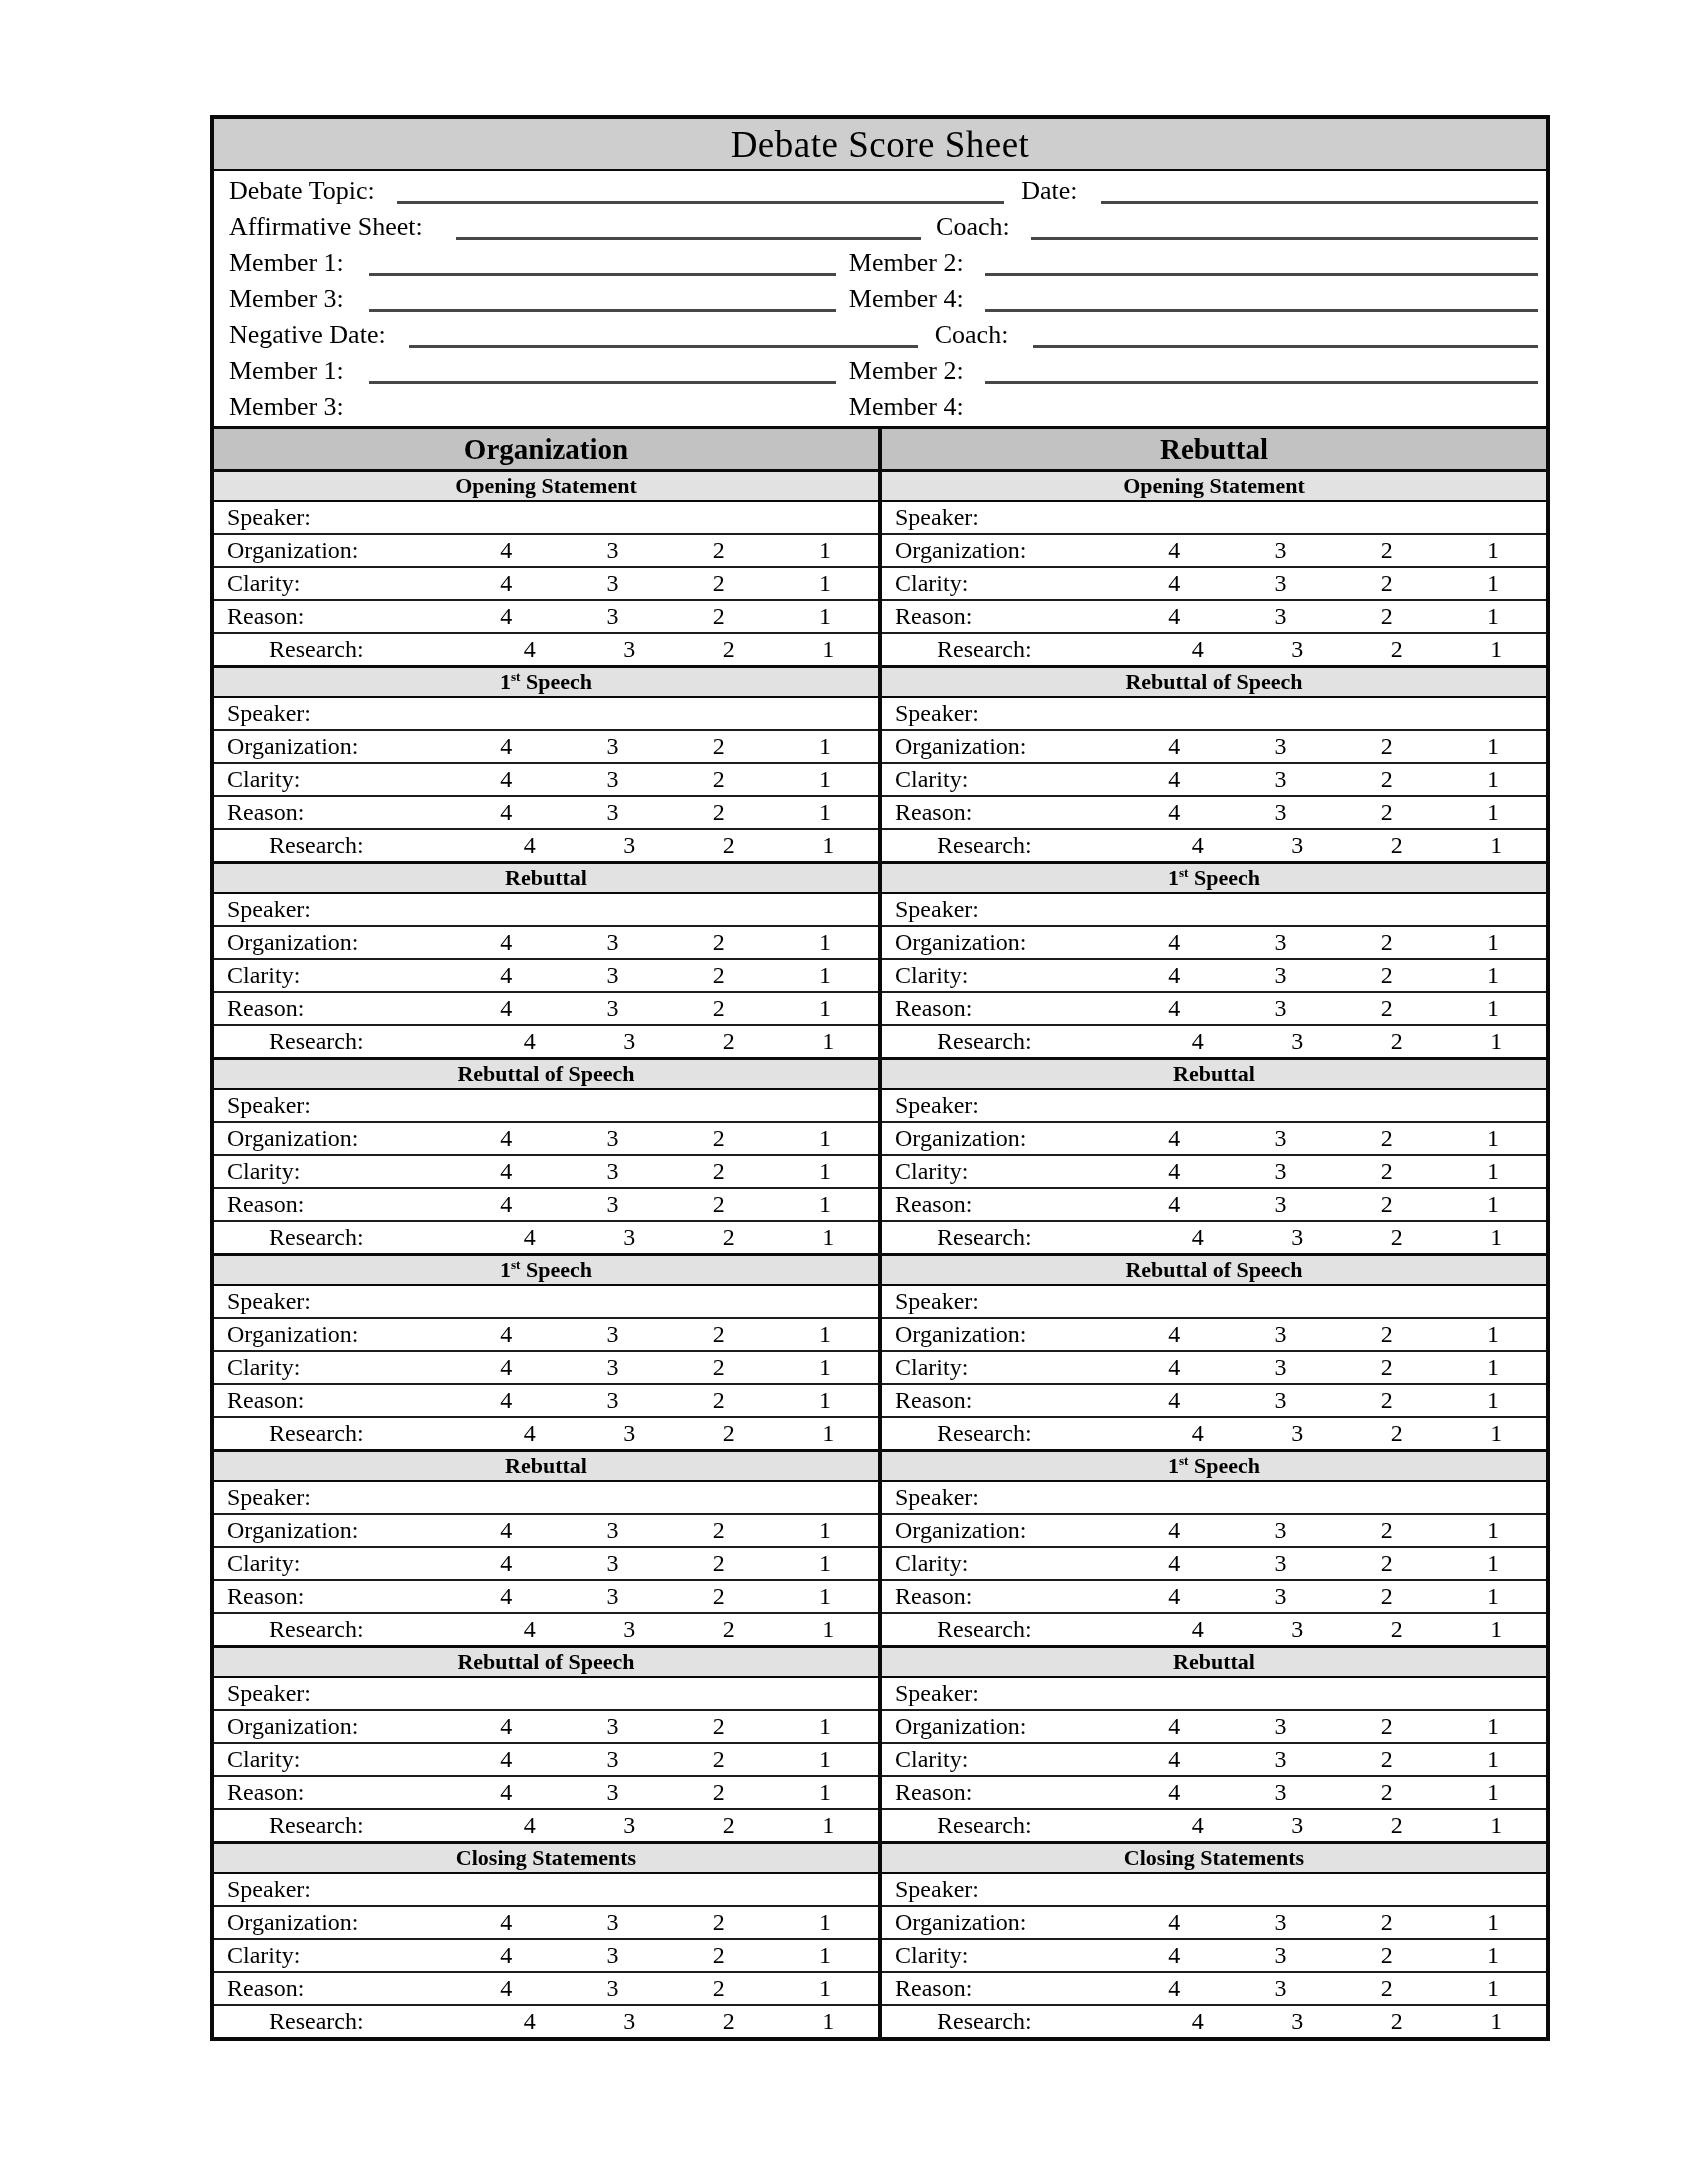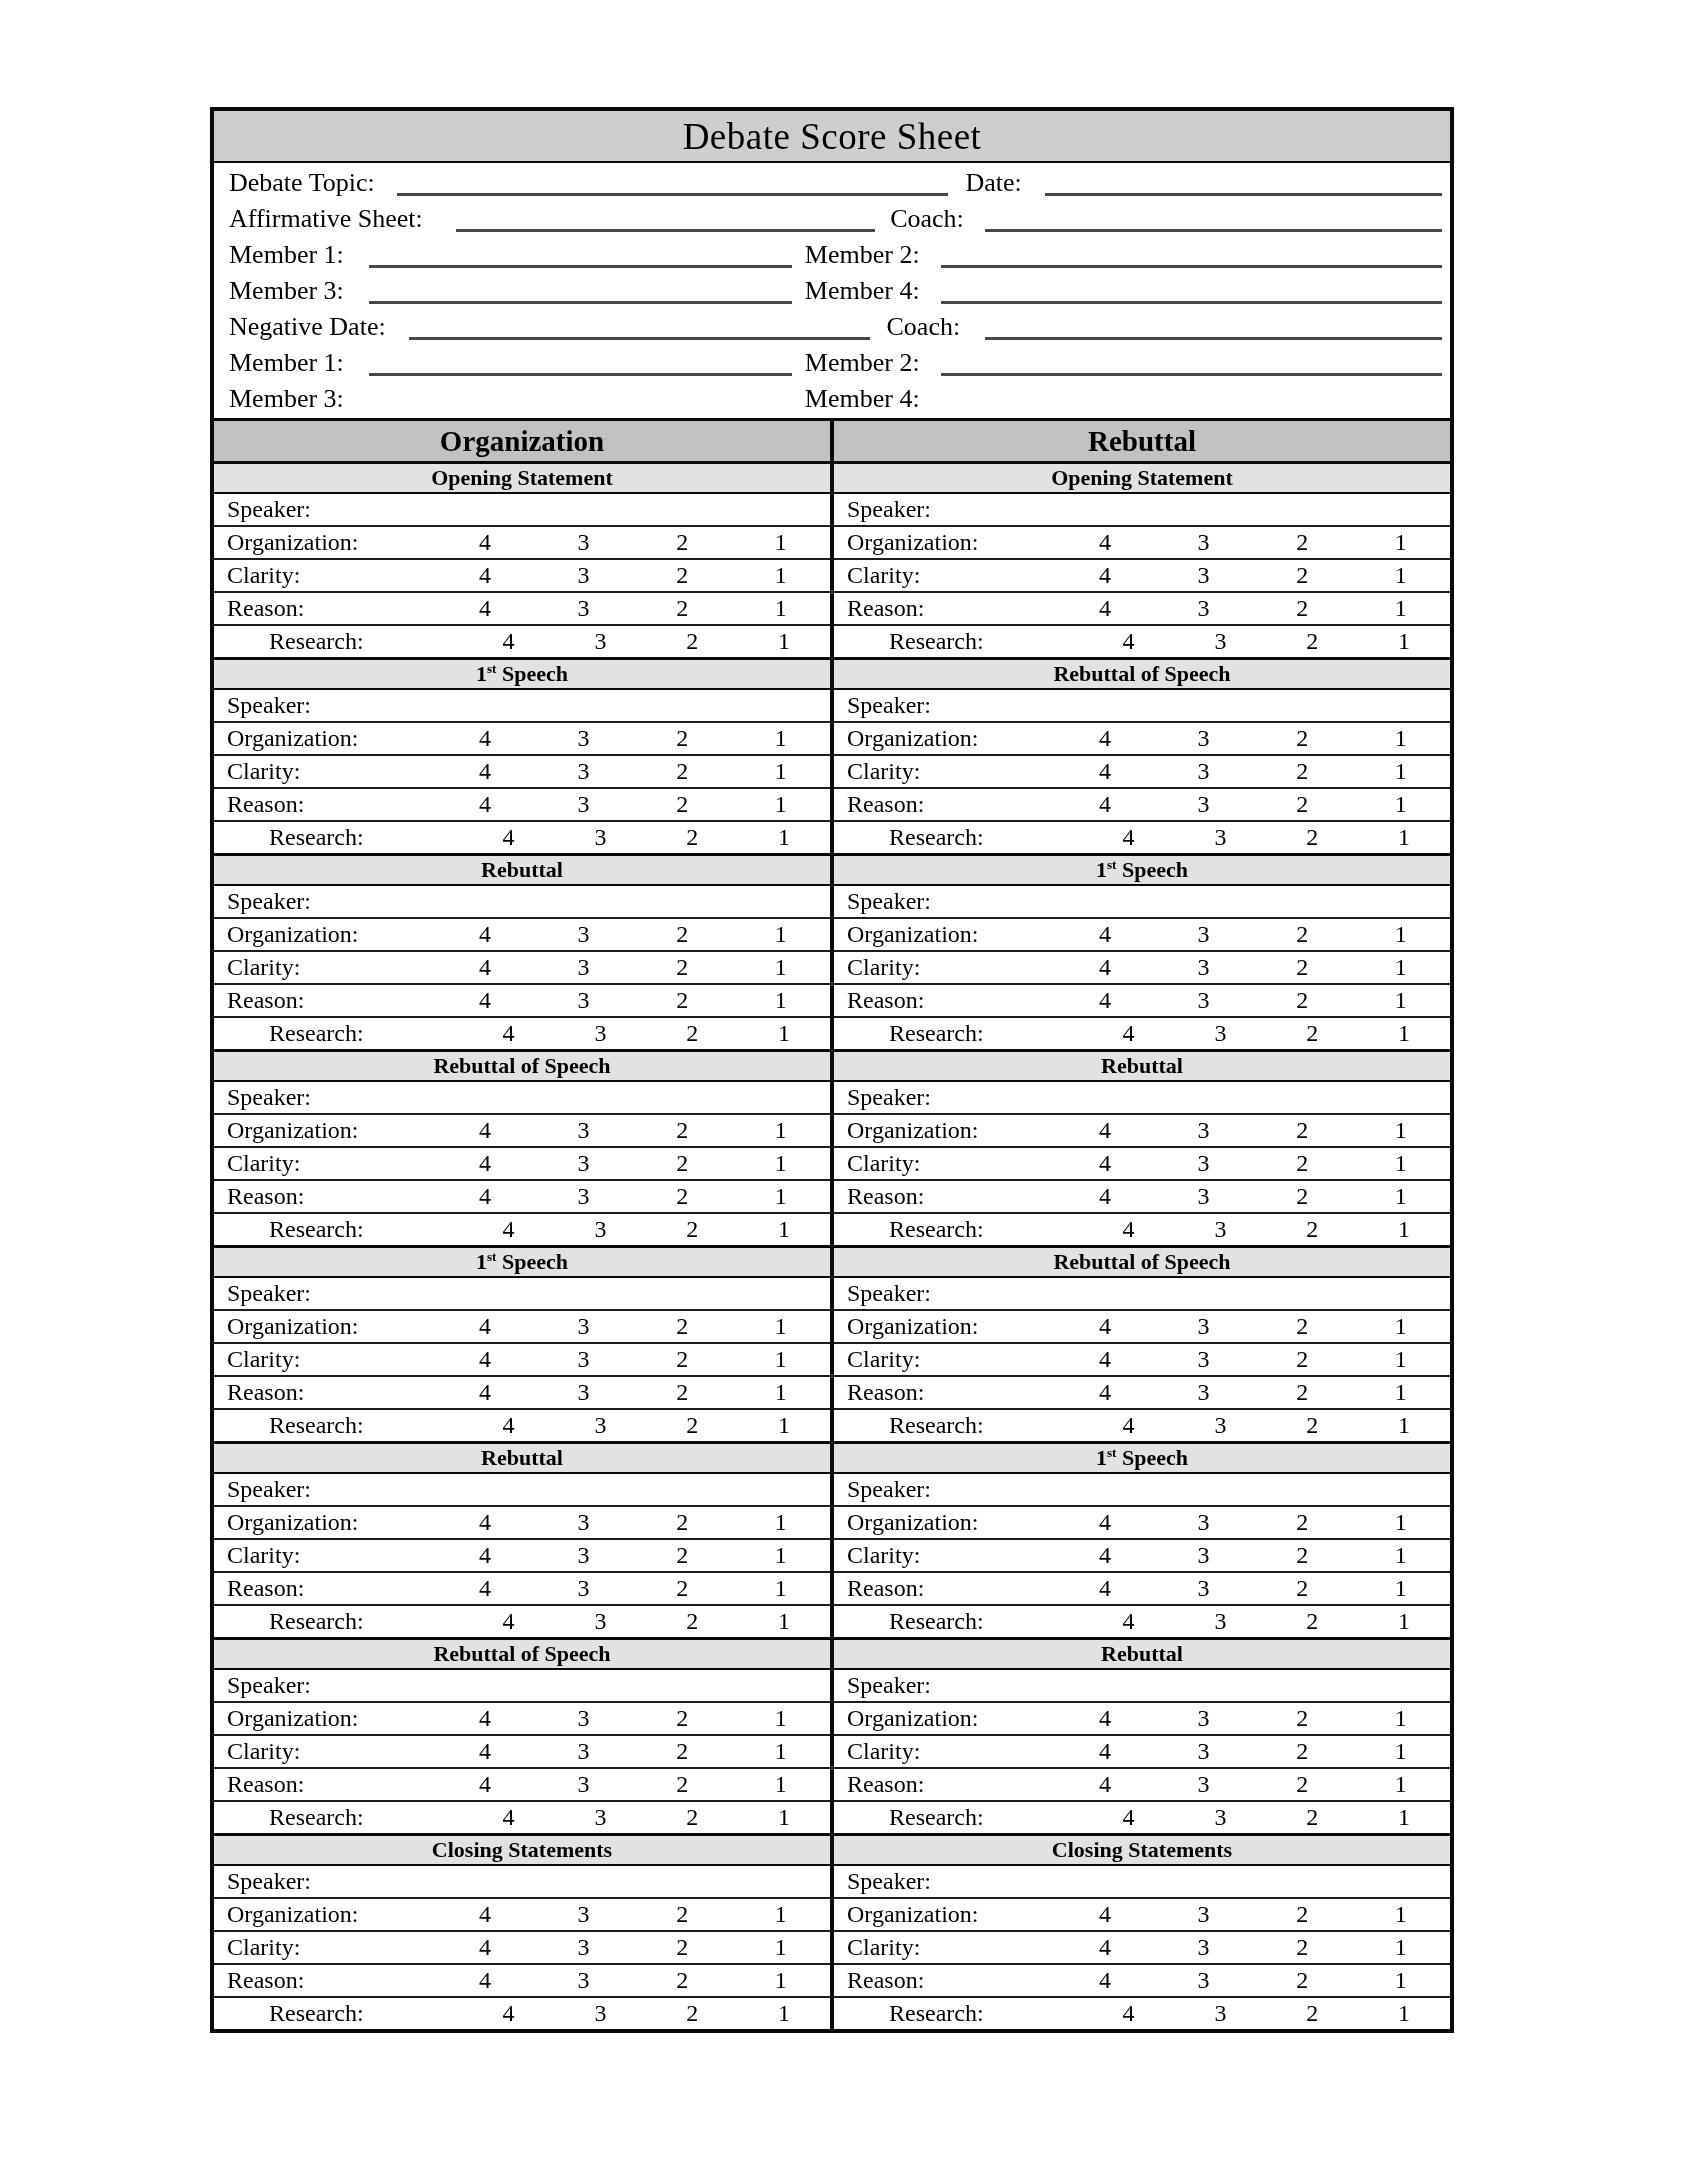--- a/index.html
+++ b/index.html
@@ -1,21 +1,21 @@
 <!DOCTYPE html>
 <html><head>
 <meta charset="utf-8">
 <style>
   html,body{margin:0;padding:0;}
   body{
     width:1683px;height:2178px;background:#ffffff;position:relative;
     font-family:"Liberation Serif","DejaVu Serif",serif;color:#000;
   }
   .sheet{
-    position:absolute;left:210px;top:107px;width:1244px;
+    position:absolute;left:210px;top:115px;width:1340px;
     border:4px solid #0a0a0a;box-sizing:border-box;background:#fff;
   }
   
   .title-band{
     height:50px;background:var(--title-band,#cecece);
     border-bottom:2px solid #0a0a0a;
     display:flex;align-items:center;justify-content:center;
     font-size:37px;letter-spacing:0.5px;
   }
   

